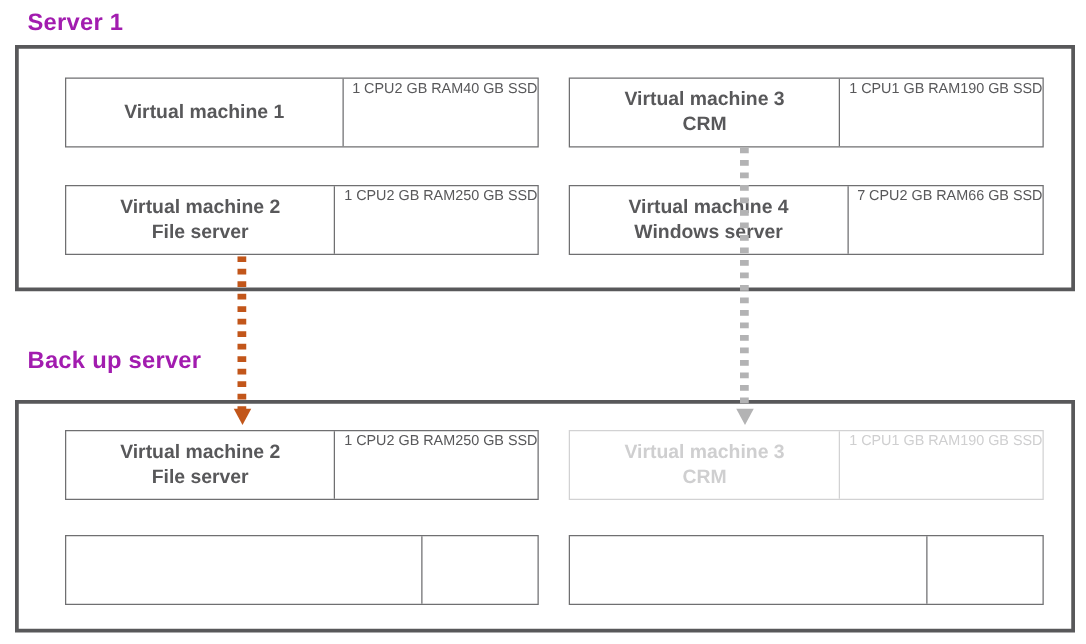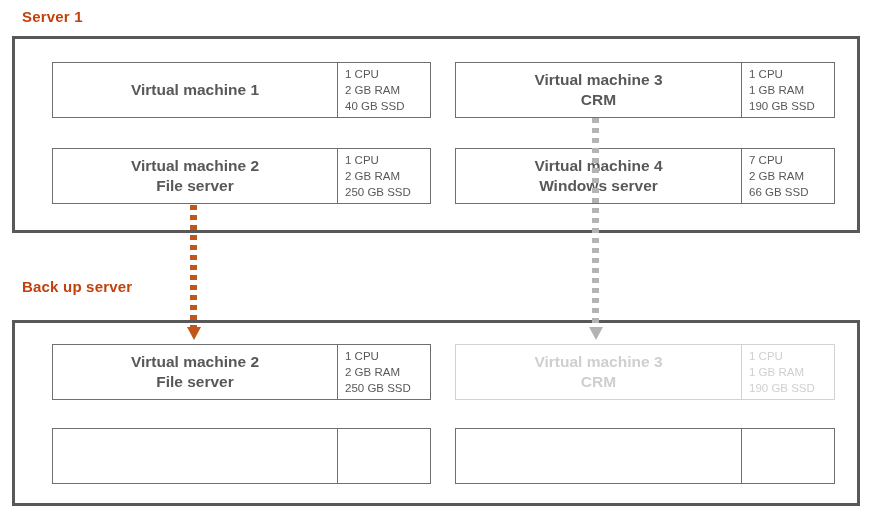--- a/index.html
+++ b/index.html
@@ -19,23 +19,23 @@
   .canvas {
     position: absolute;
     left: 0; top: 0;
     width: 869px;
     height: 515px;
   }
 
   
   .section-title {
     position: absolute;
-    font-size: 15px;
+    font-size: 19px;
     font-weight: bold;
-    color: #c2410c;
+    color: #a21caf;
     letter-spacing: 0.2px;
     white-space: nowrap;
   }
   #title-server1  { left: 22px; top: 8px; }
   #title-backup   { left: 22px; top: 278px; }
 
   
   .server-frame {
     position: absolute;
     border: 3px solid #58585a;
@@ -69,21 +69,21 @@
     font-weight: bold;
     color: #58585a;
     line-height: 1.32;
     white-space: nowrap;
   }
   .vm-specs {
     flex: 0 0 93px;
     border-left: 1px solid #6f6f71;
     box-sizing: border-box;
     display: flex;
-    flex-direction: column;
+    flex-direction: row;
     justify-content: center;
     padding: 0 0 0 7px;
   }
   .spec-line {
     font-size: 11.5px;
     line-height: 1.42;
     color: #58585a;
     white-space: nowrap;
   }
 

